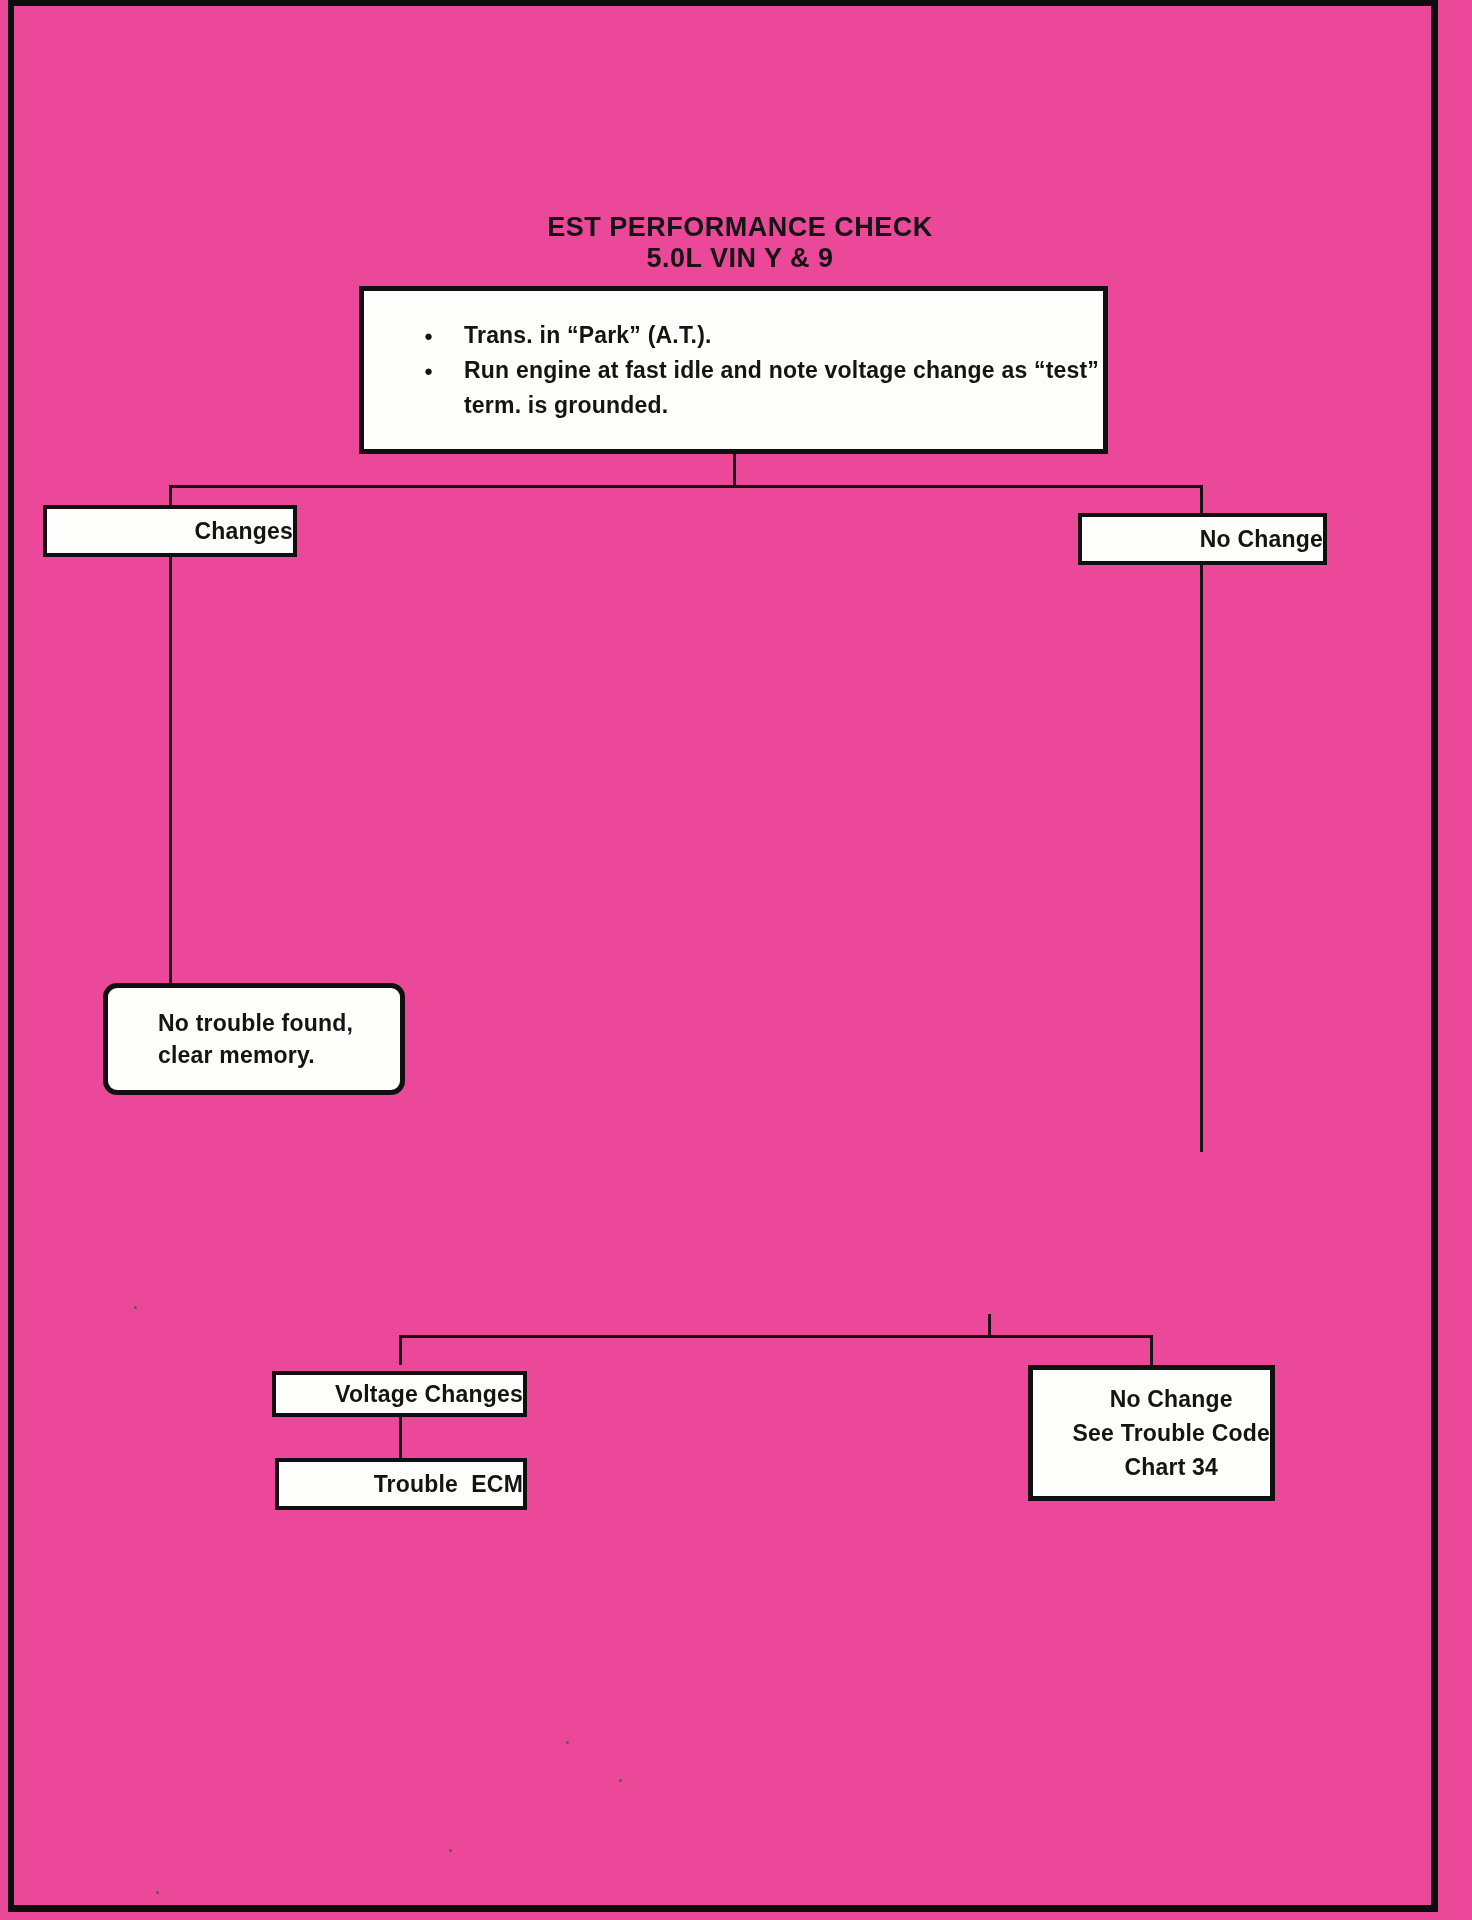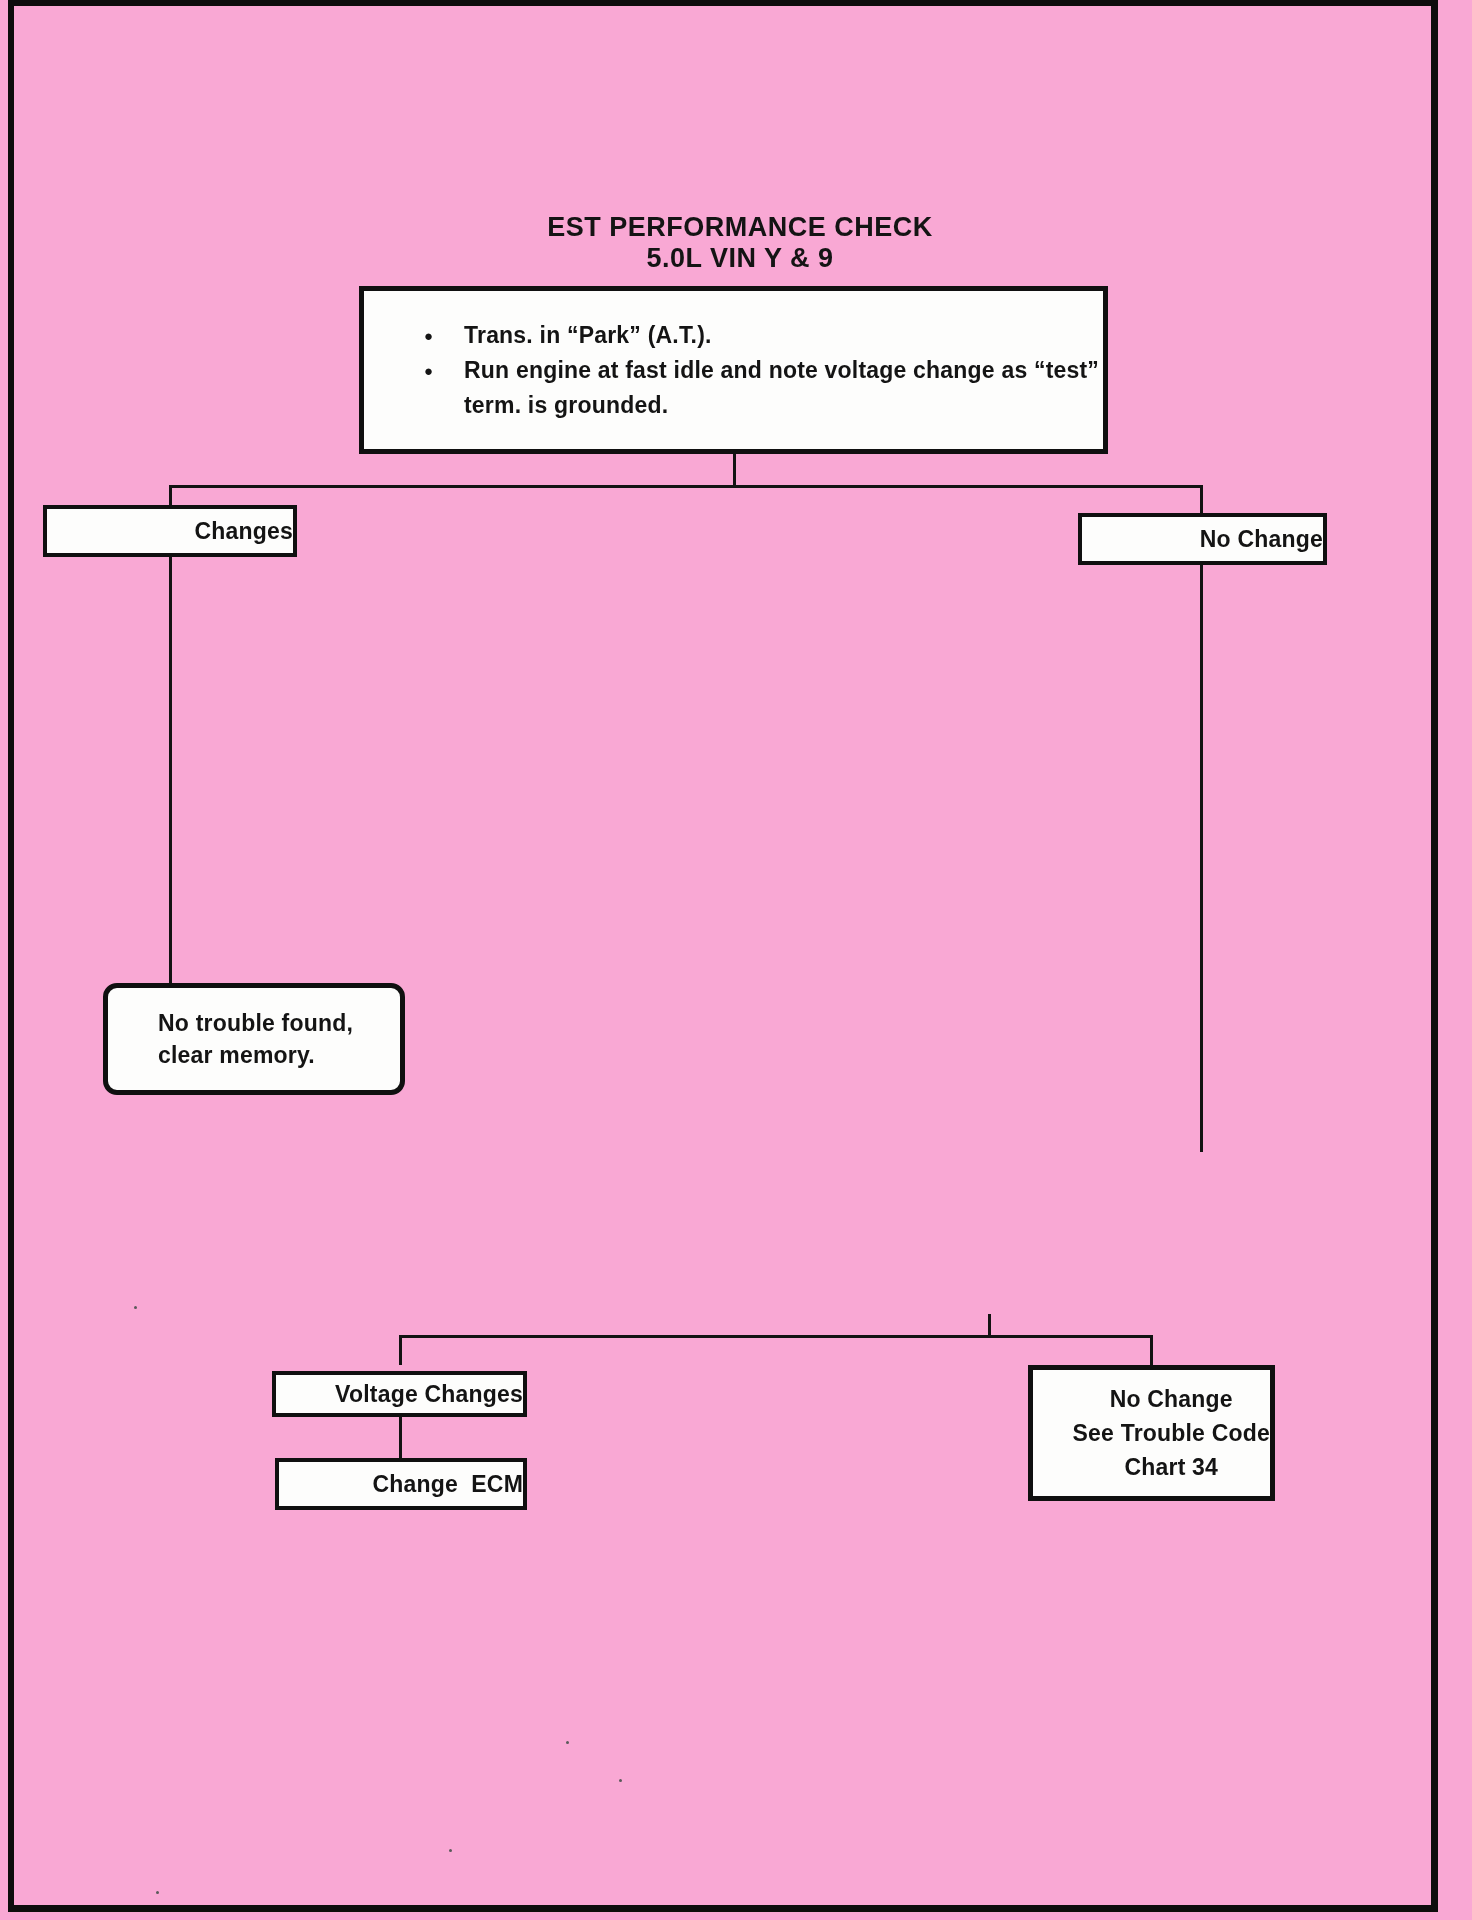--- a/index.html
+++ b/index.html
@@ -1,18 +1,18 @@
 <!DOCTYPE html>
 <html><head>
 <meta charset="utf-8">
 <style>
   html,body { margin:0; padding:0; background:#ffffff; }
   .page {
     position:relative; width:1472px; height:1920px;
-    background:#f9a8d4; overflow:hidden;
+    background:#ec4899; overflow:hidden;
     font-family:"Liberation Sans", sans-serif;
     font-weight:700; color:#141414;
     -webkit-font-smoothing:antialiased;
   }
   .frame {
     position:absolute; left:8px; top:0; width:1430px; height:1912px;
     box-sizing:border-box;
     border-top:6px solid #0d0d0d; border-left:6px solid #0d0d0d;
     border-right:7px solid #0d0d0d; border-bottom:7px solid #0d0d0d;
   }
@@ -83,21 +83,21 @@
     <span class="node-text">No trouble found,
 clear memory.</span>
   </div>
 
 
   <div class="node center" style="left:272px; top:1361px; width:255px; height:46px;margin-top:10px;">
     <span class="node-text">Voltage Changes</span>
   </div>
 
   <div class="node center" style="left:275px; top:1458px; width:252px; height:52px;">
-    <span class="node-text">Change  ECM</span>
+    <span class="node-text">Trouble  ECM</span>
   </div>
 
   <div class="node thick center" style="left:1028px; top:1365px; width:247px; height:136px;">
     <span class="node-text" style="line-height:34px;">No Change
 See Trouble Code
 Chart 34</span>
   </div>
 
   <div class="speck" style="left:134px; top:1306px;"></div>
   <div class="speck" style="left:566px; top:1741px;"></div>

